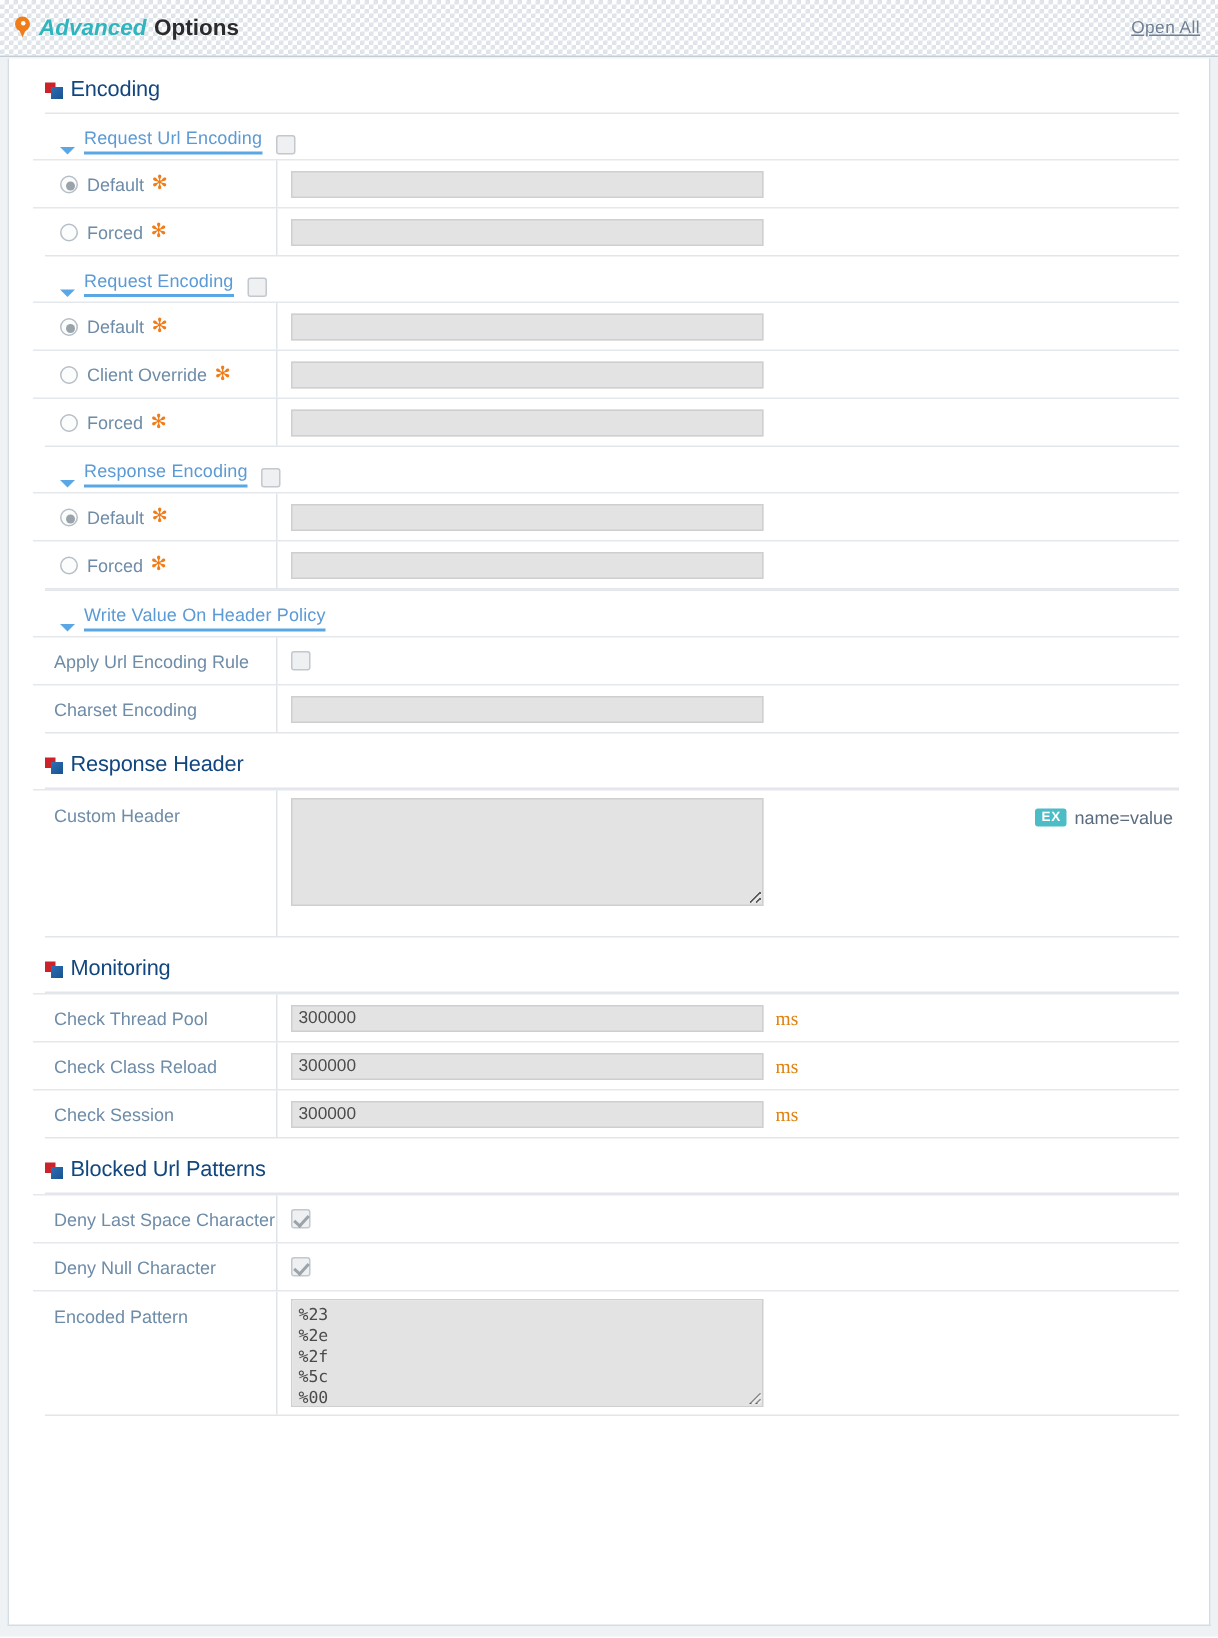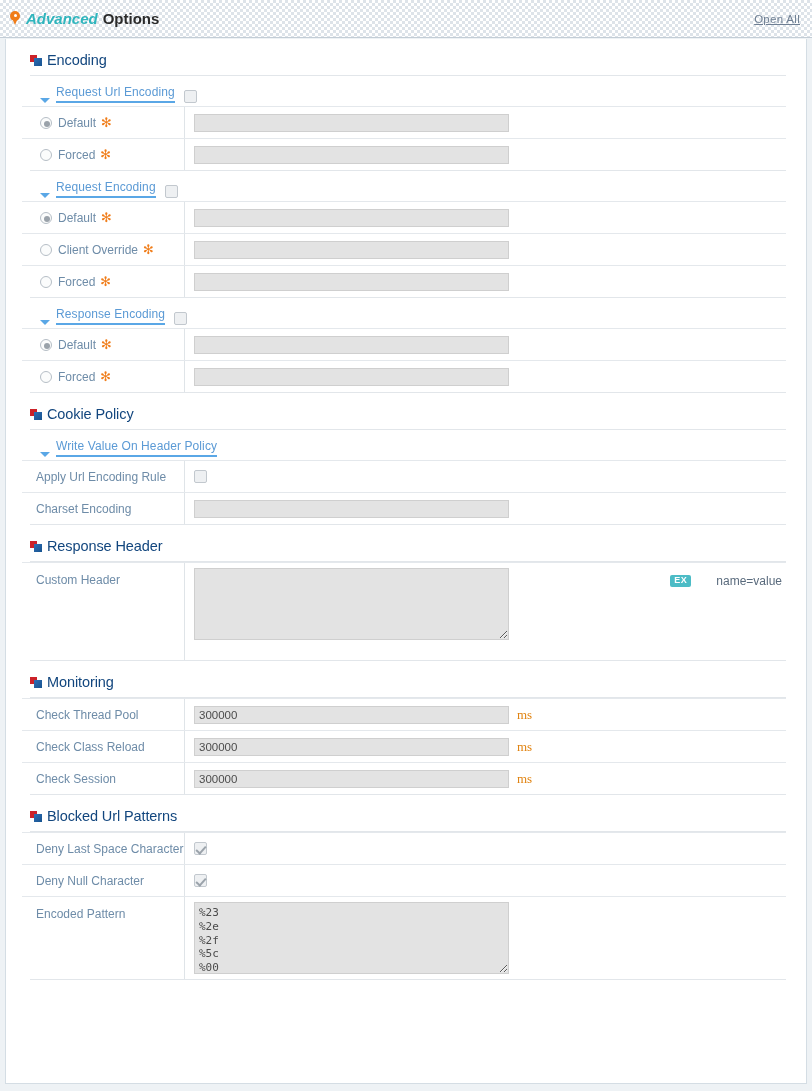--- a/index.html
+++ b/index.html
@@ -280,21 +280,20 @@
   .ta.h-mid { height: 72px; }
 
   
   .hint {
     margin-left: auto;
     display: flex;
     align-items: center;
     padding-right: 4px;
     align-self: flex-start;
     margin-top: 6px;
-    gap: 20px;
   }
   .ex-badge {
     background: #4cbcc6;
     color: #ffffff;
     font-size: 9px;
     font-weight: bold;
     padding: 1px 4px 2px 4px;
     border-radius: 2px;
     letter-spacing: 0.5px;
     line-height: 1;
@@ -428,27 +427,20 @@
         <span class="radio-dot"></span>
         <span class="radio-text">Forced</span>
         <span class="asterisk">✻</span>
       </div>
       <div class="rowfield">
         <input class="txt" type="text" value="" style="">
       </div>
     </div>
     <div class="sec-rule"></div>
 
-    <div class="sec">
-      <span class="sec-icon">
-              <span class="sq-red"></span>
-              <span class="sq-blue"></span>
-            </span>
-      <span class="sec-title">Cookie Policy</span>
-    </div>
     <div class="sec-rule"></div>
 
     <div class="sub">
       <span class="caret"></span>
       <span class="sub-label">Write Value On Header Policy</span>
     </div>
 
     <div class="row first">
       <div class="rowlabel">Apply Url Encoding Rule</div>
       <div class="rowfield">

